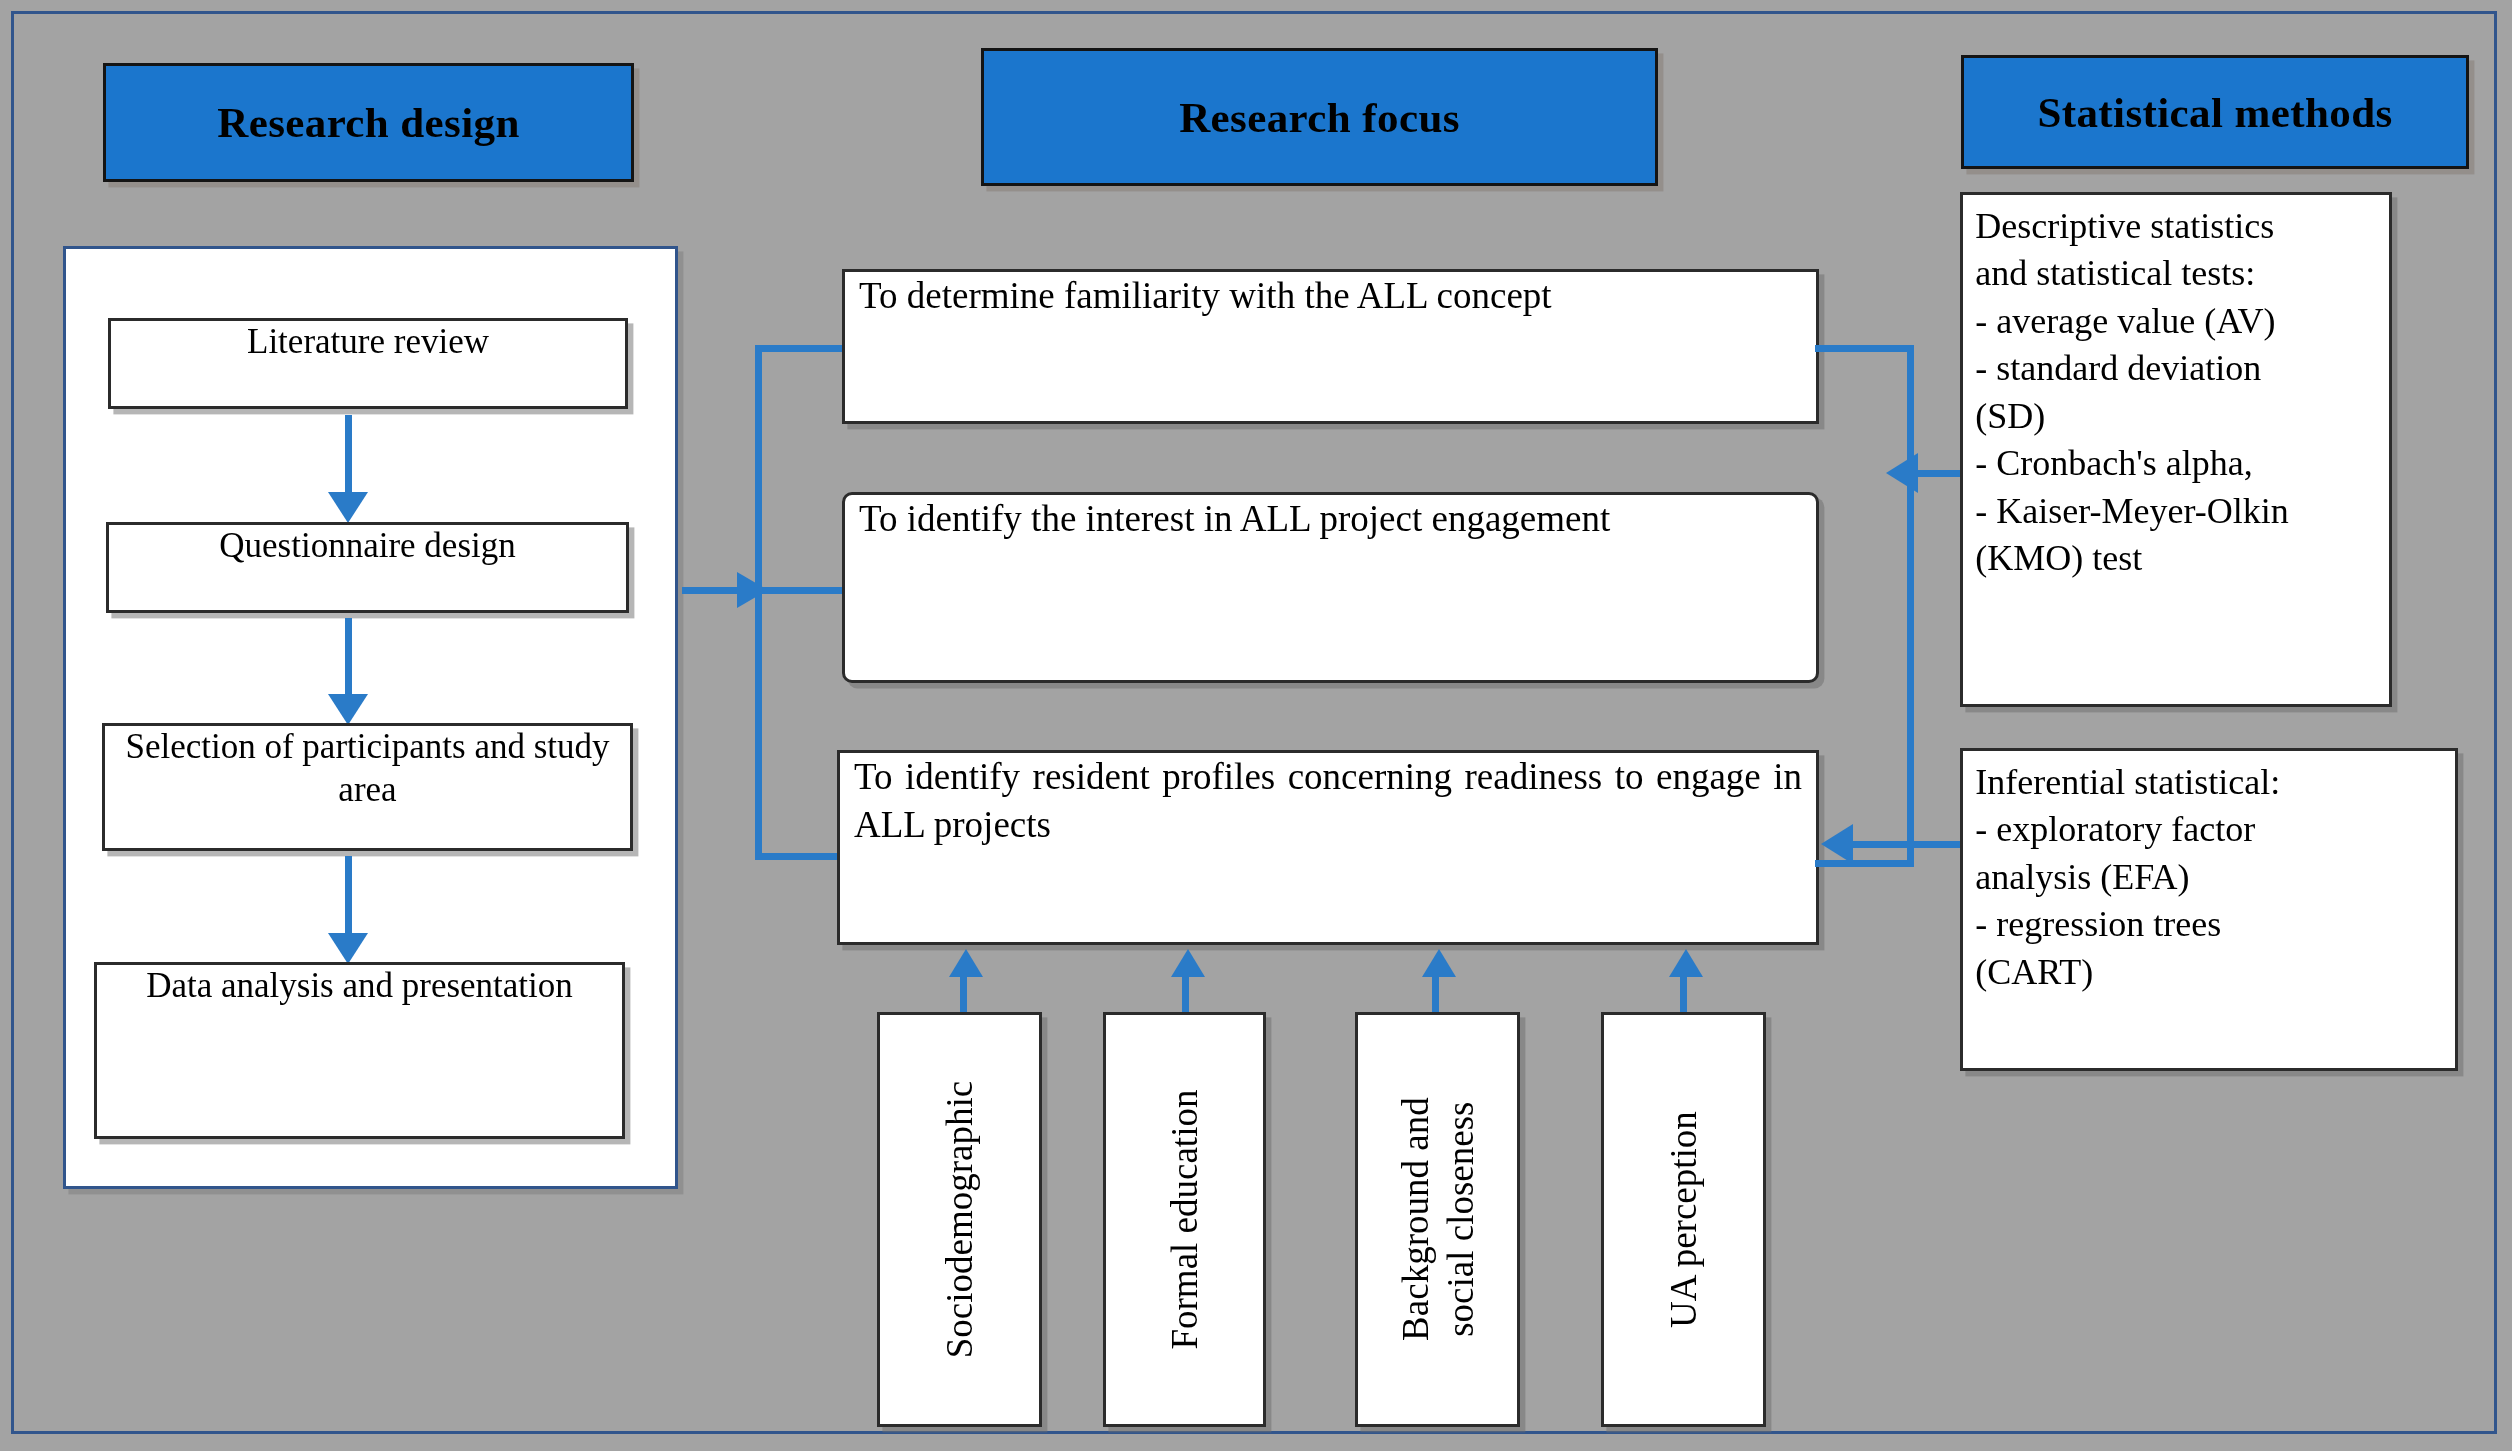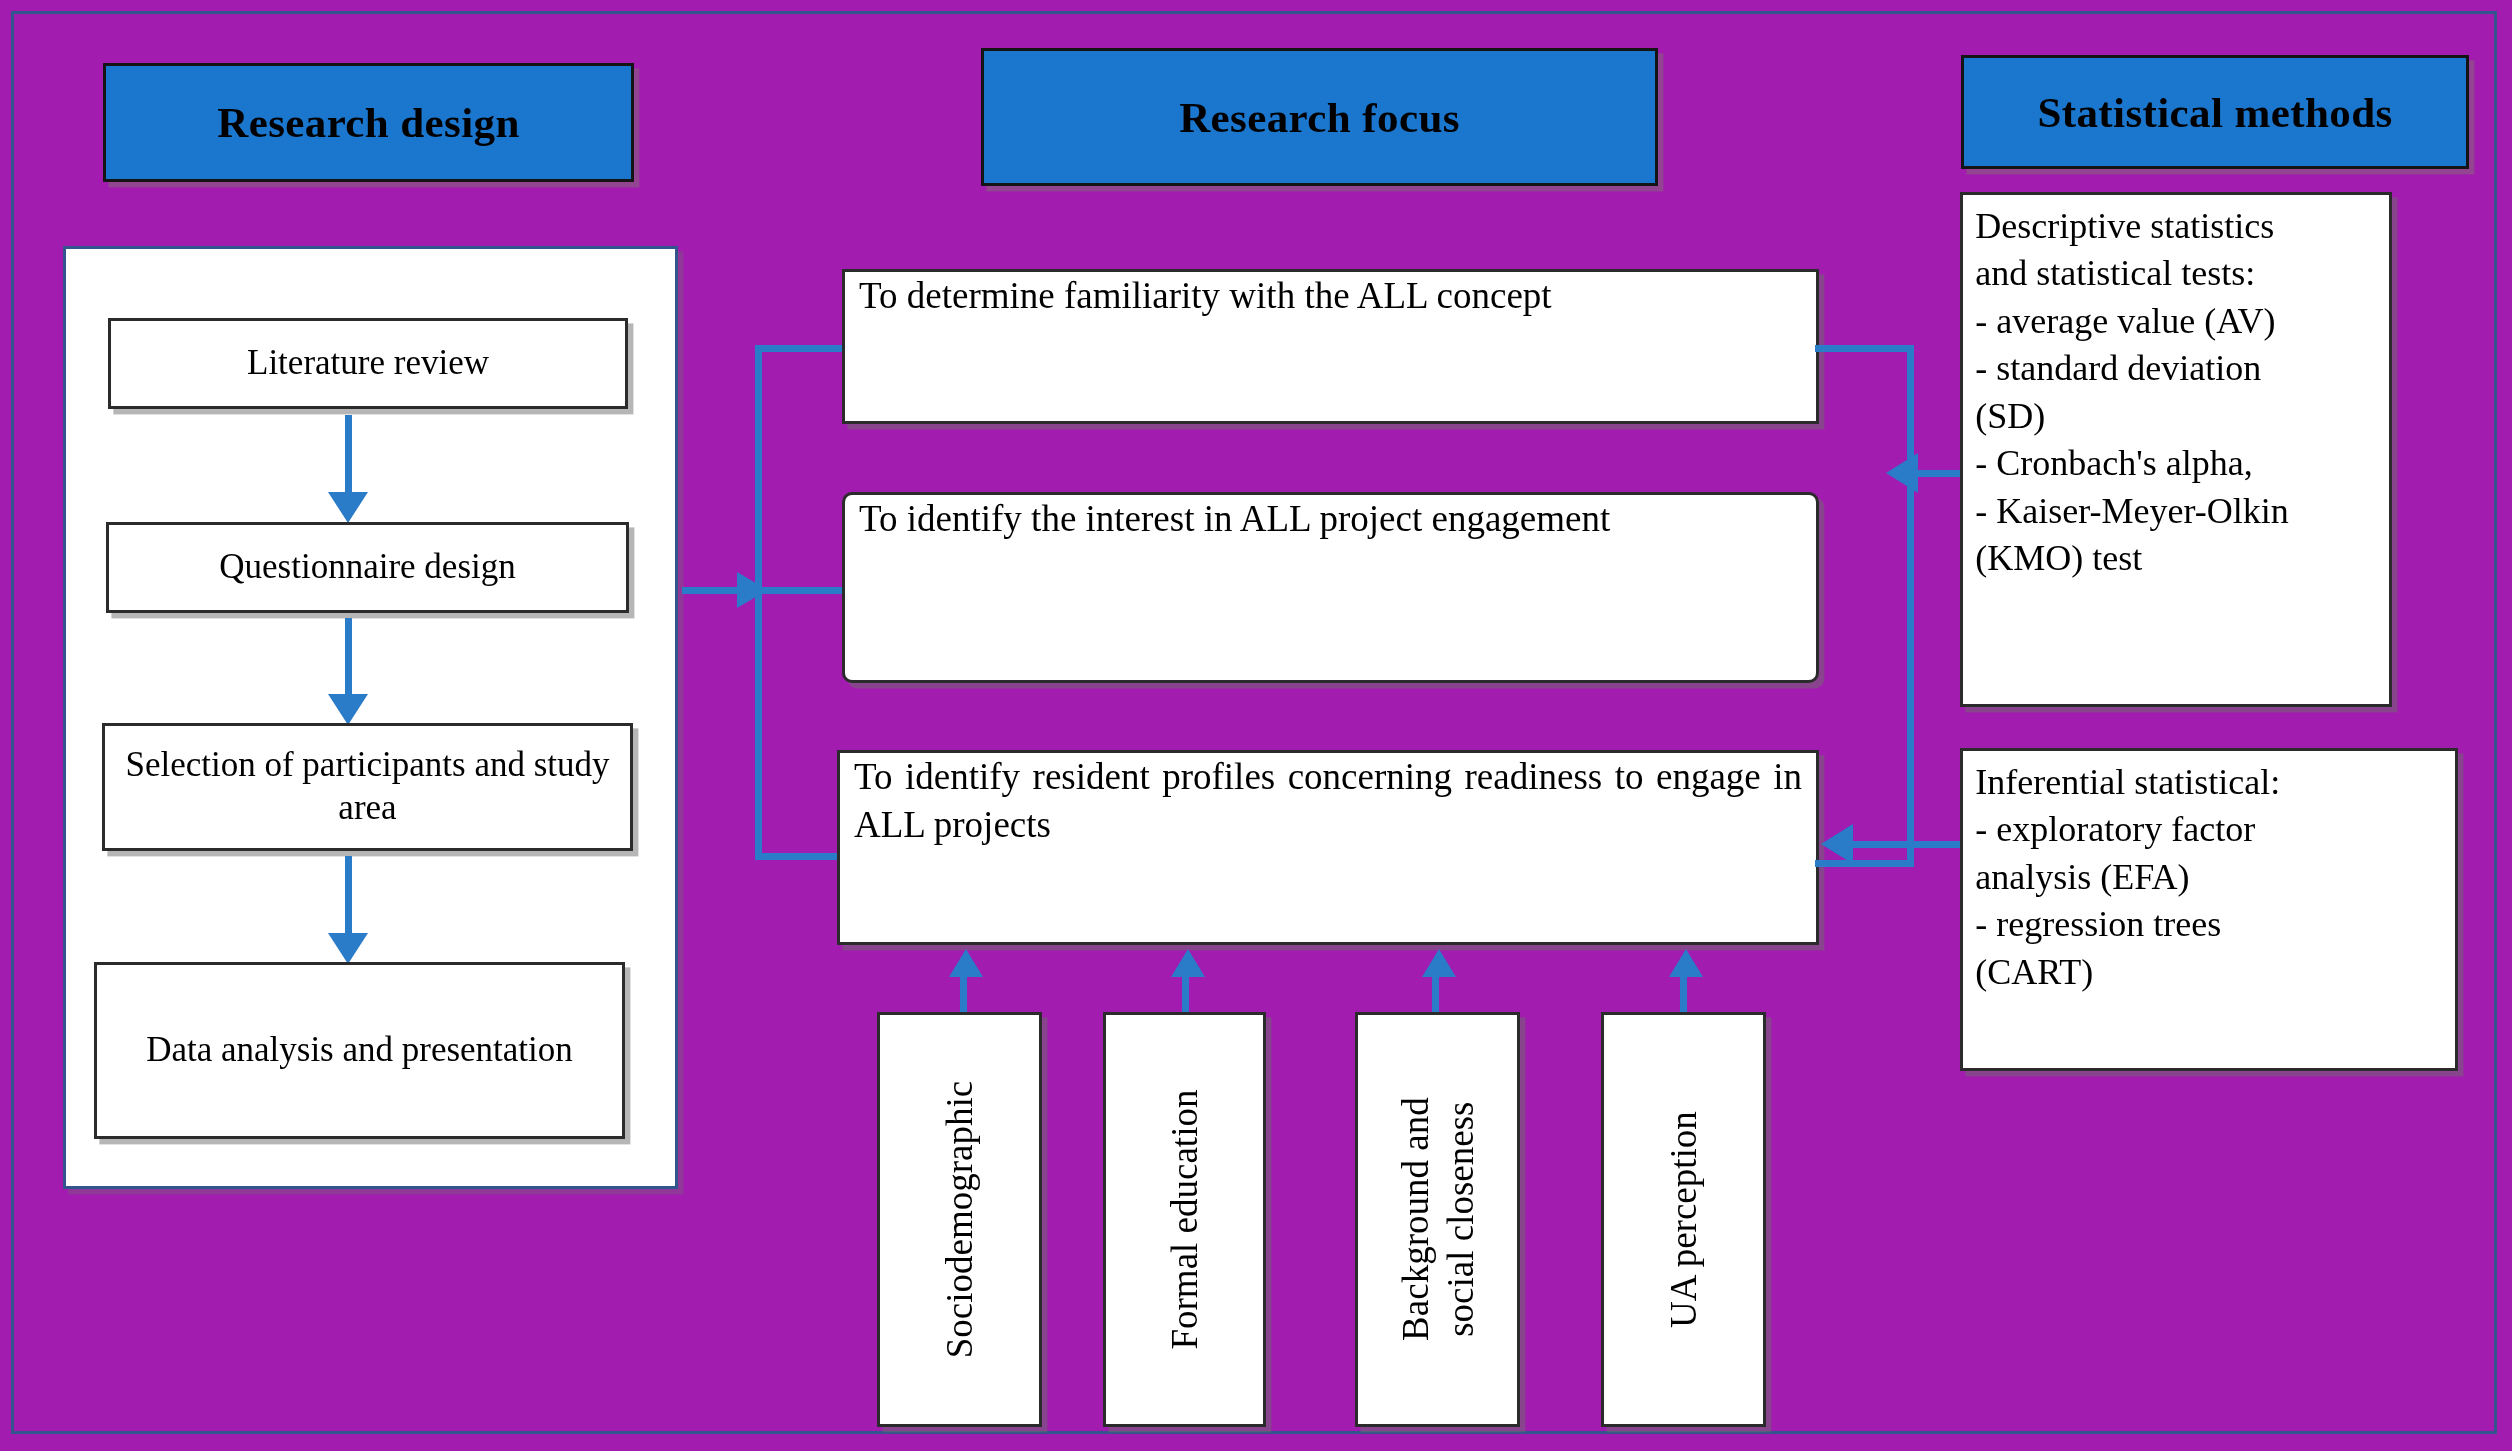--- a/index.html
+++ b/index.html
@@ -1,21 +1,21 @@
 <!DOCTYPE html>
 <html style="font-size:12.3px"><head>
 <meta charset="utf-8">
 <style>
   html,body{margin:0;padding:0;background:#ffffff;}
   body{font-family:"Liberation Serif", serif;}
   #canvas{
     position:relative;
     width:2512px;
     height:1451px;
-    background:#a21caf;
+    background:#a3a3a3;
     overflow:hidden;
   }
   
   #outer-frame{
     position:absolute;
     left:10.8px; top:10.8px;
     width:2486px; height:1423px;
     border:3.1px solid #31558c;
     box-sizing:border-box;
   }
@@ -32,21 +32,20 @@
     font-size:43px;
     letter-spacing:0.4px;
     box-shadow:5.4px 5.4px 0 rgba(130,120,110,.45);
   }
   .wbox{
     position:absolute;
     background:#ffffff;
     border:3.8px solid #2b2b2b;
     box-sizing:border-box;
     display:flex;
-    align-items:center;
     justify-content:center;
     color:#000000;
     font-size:35px;
     line-height:1.22;
     text-align:center;
     box-shadow:5.4px 5.4px 0 rgba(110,110,110,.5);
   }
   #design-container{
     position:absolute;
     border:3.1px solid #31558c;

